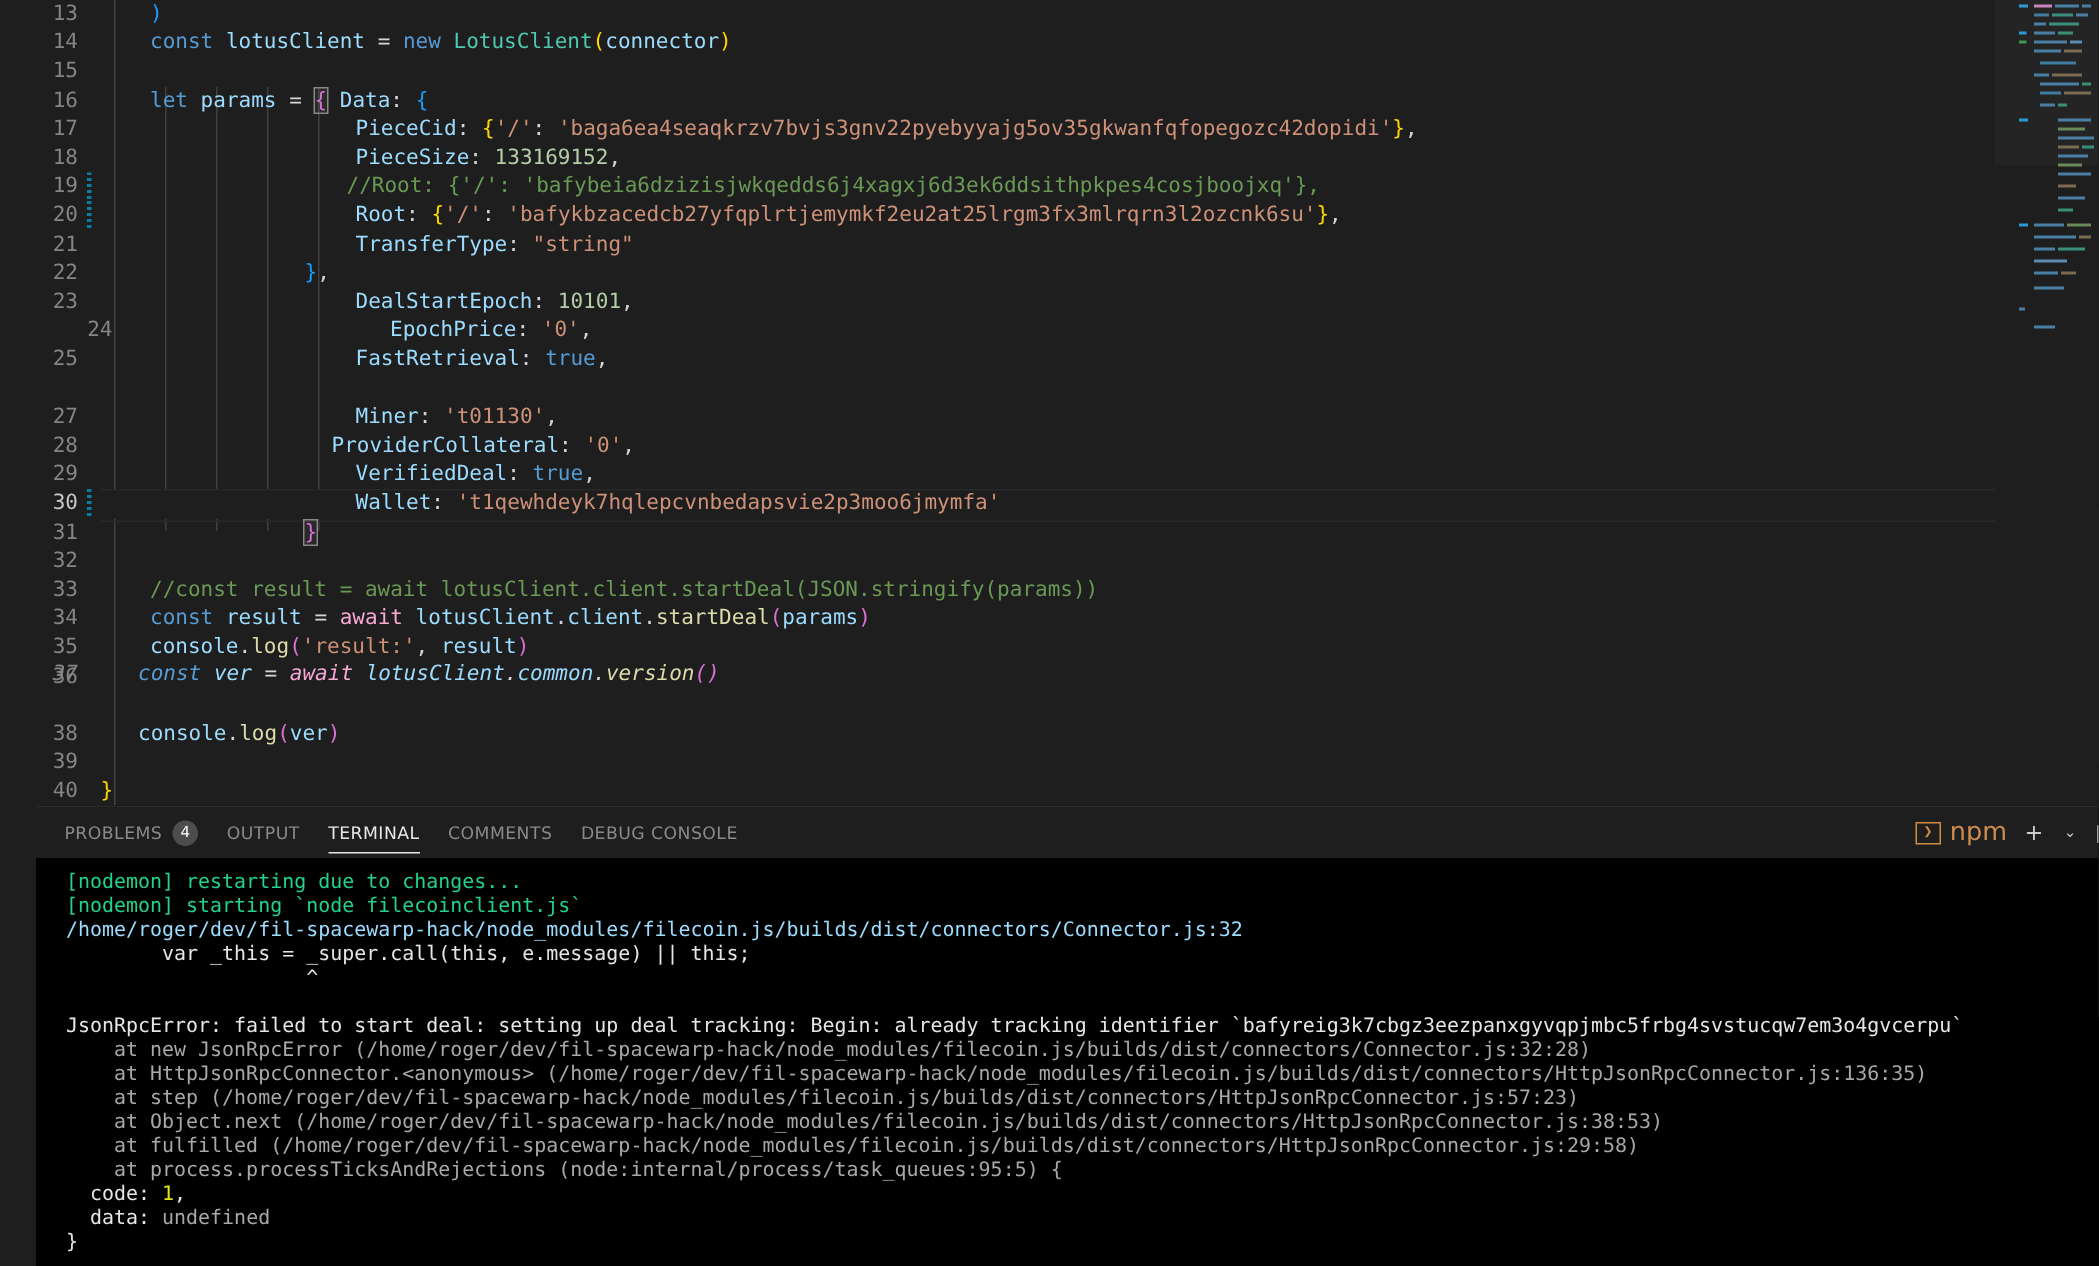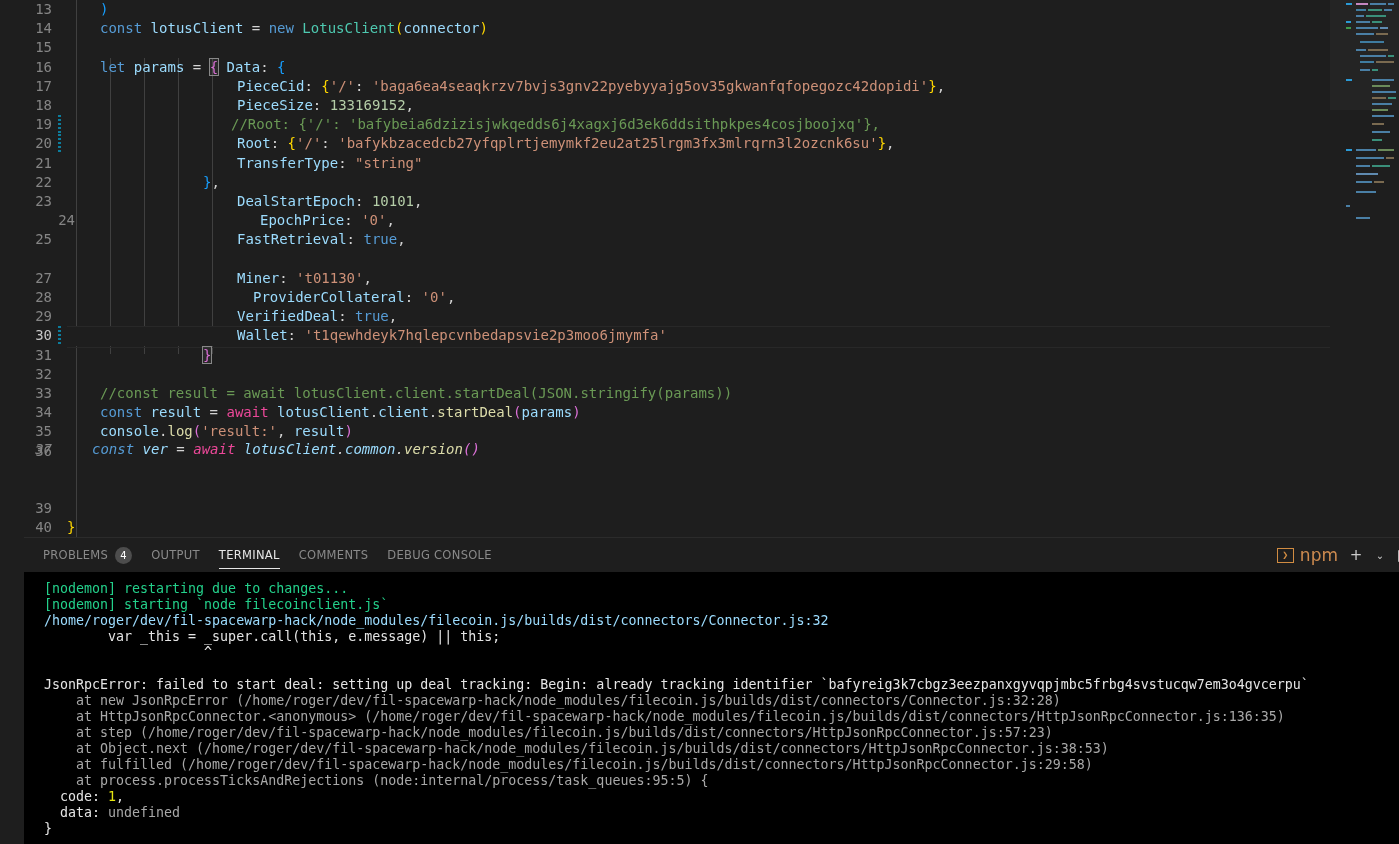--- a/index.html
+++ b/index.html
@@ -43,21 +43,21 @@
   .ctext {
     position: absolute; left: 67px; top: 0; white-space: pre;
   }
 
   
   .guides { position: absolute; left: 0; top: 0; width: 100%; height: 100%; pointer-events: none; }
   .guide { position: absolute; width: 1px; background: #404040; }
 
   
   .kw      { color: #569cd6; }
-  .kw2     { color: #ec4899; }
+  .kw2     { color: #f9a8d4; }
   .var     { color: #9cdcfe; }
   .fn      { color: #dcdcaa; }
   .type    { color: #4ec9b0; }
   .str     { color: #ce9178; }
   .num     { color: #b5cea8; }
   .cmt     { color: #6a9955; }
   .punct   { color: #d4d4d4; }
   .par1    { color: #ffd700; }
   .par2    { color: #da70d6; }
   .par3    { color: #179fff; }
@@ -232,21 +232,21 @@
     </div>
 
 
     <div class="line" style="top:268.8px;position:absolute;left:0;right:69px;">
       <span class="lnum">27</span>
       <span class="ctext" style="left:237px;"><span class="prop">Miner</span><span class="punct">:</span> <span class="str">'t01130'</span><span class="punct">,</span></span>
     </div>
 
     <div class="line" style="top:288px;position:absolute;left:0;right:69px;">
       <span class="lnum">28</span>
-      <span class="ctext" style="left:253px;"><span class="prop">ProviderCollateral</span><span class="punct">:</span> <span class="str">'0'</span><span class="punct">,</span></span>
+      <span class="ctext" style="left:221px;"><span class="prop">ProviderCollateral</span><span class="punct">:</span> <span class="str">'0'</span><span class="punct">,</span></span>
     </div>
 
     <div class="line" style="top:307.2px;position:absolute;left:0;right:69px;">
       <span class="lnum">29</span>
       <span class="ctext" style="left:237px;"><span class="prop">VerifiedDeal</span><span class="punct">:</span> <span class="kw">true</span><span class="punct">,</span></span>
     </div>
 
     <div class="line active" style="top:326.4px;position:absolute;left:0;right:69px;">
       <span class="lnum">30</span>
       <span class="gutter-mod"></span>
@@ -279,20 +279,24 @@
 
     <div class="line" style="top:441.6px;position:absolute;left:0;right:69px;">
       <span class="lnum">36</span>
     </div>
 
     <div class="line" style="top:440px;position:absolute;left:0;right:69px;font-style:italic;">
       <span class="lnum">37</span>
       <span class="ctext" style="left:92px;"><span class="kw">const</span> <span class="var">ver</span> <span class="punct">=</span> <span class="kw2">await</span> <span class="var">lotusClient</span><span class="punct">.</span><span class="var">common</span><span class="punct">.</span><span class="fn">version</span><span class="par2">()</span></span>
     </div>
 
+    <div class="line" style="top:480px;position:absolute;left:0;right:69px;">
+      <span class="lnum">38</span>
+      <span class="ctext" style="left:92px;"><span class="var">console</span><span class="punct">.</span><span class="fn">log</span><span class="par2">(</span><span class="var">ver</span><span class="par2">)</span></span>
+    </div>
 
     <div class="line" style="top:499.2px;position:absolute;left:0;right:69px;">
       <span class="lnum">39</span>
     </div>
 
     <div class="line" style="top:518.4px;position:absolute;left:0;right:69px;">
       <span class="lnum">40</span>
       <span class="ctext" style="left:67px;"><span class="par1">}</span></span>
     </div>
 

